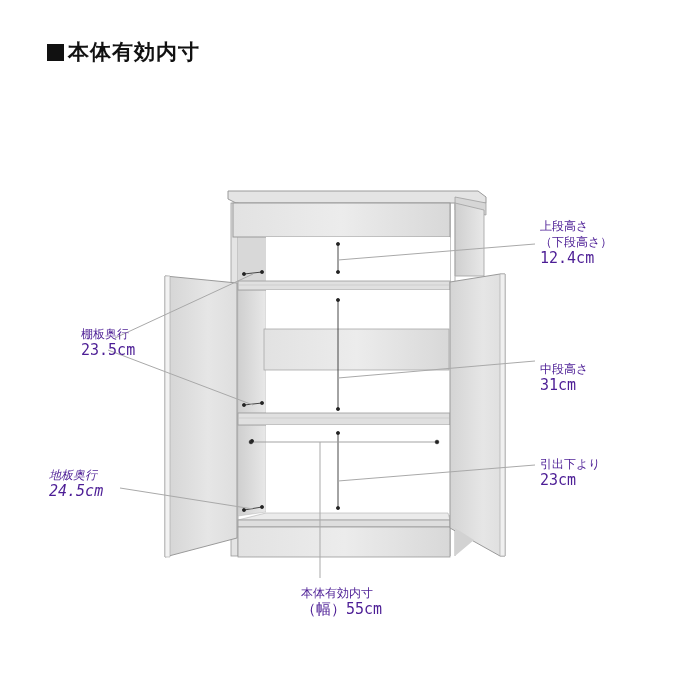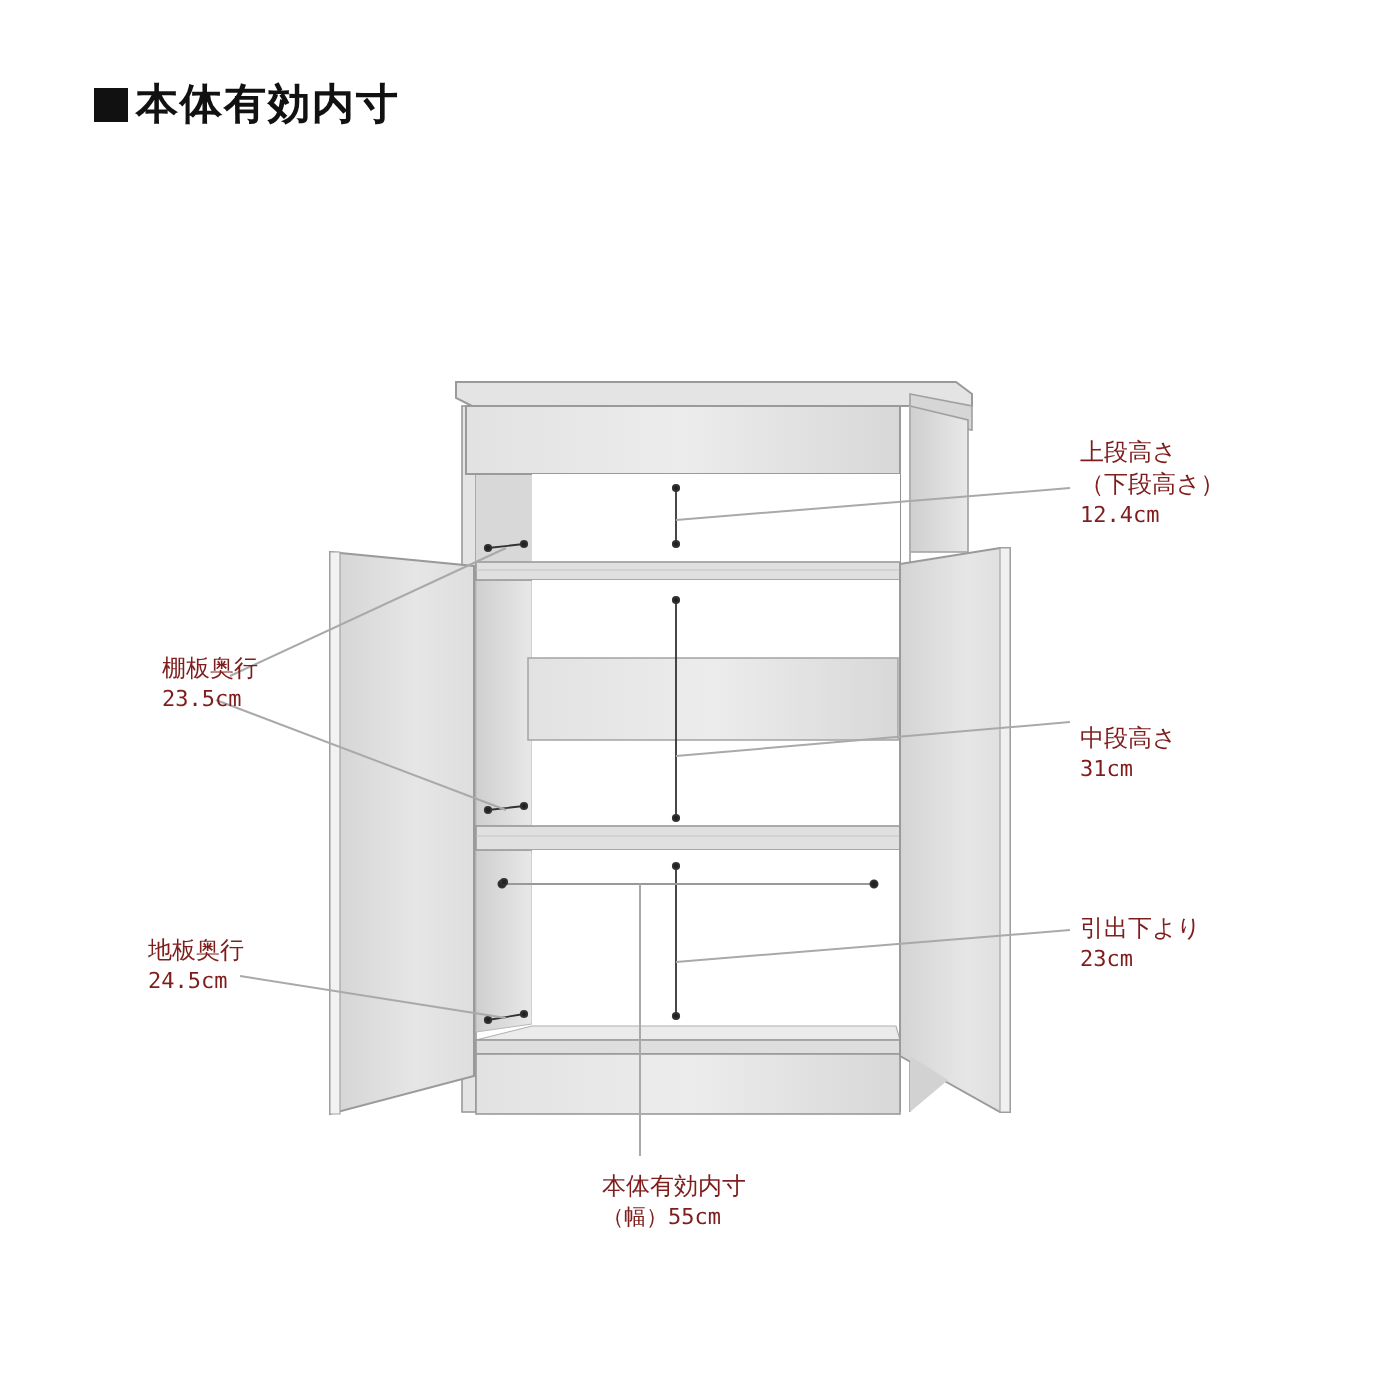--- a/index.html
+++ b/index.html
@@ -35,26 +35,26 @@
     }
     svg.diagram {
       position: absolute;
       left: 0;
       top: 0;
     }
     .label {
       position: absolute;
       font-size: 12px;
       line-height: 16px;
-      color: #7f1d1d;
+      color: #4c1d95;
       white-space: nowrap;
     }
     .label .num {
       font-family: "DejaVu Sans Mono", "Liberation Mono", monospace;
-      font-size: 11px;
+      font-size: 15px;
     }
   </style>
 </head>
 <body>
 
 <div class="title">
   <span class="square"></span>
   <span>本体有効内寸</span>
 </div>
 
@@ -192,21 +192,21 @@
 <div class="label" style="left:540px; top:456px;">
   <div>引出下より</div>
   <div class="num">23cm</div>
 </div>
 
 <div class="label" style="left:57px; top:326px;margin-left:24px;">
   <div>棚板奥行</div>
   <div class="num">23.5cm</div>
 </div>
 
-<div class="label" style="left:74px; top:467px;">
+<div class="label" style="left:49px; top:467px;font-style:italic;">
   <div>地板奥行</div>
   <div class="num">24.5cm</div>
 </div>
 
 <div class="label" style="left:301px; top:585px;">
   <div>本体有効内寸</div>
   <div class="num">（幅）55cm</div>
 </div>
 
 </body></html>

